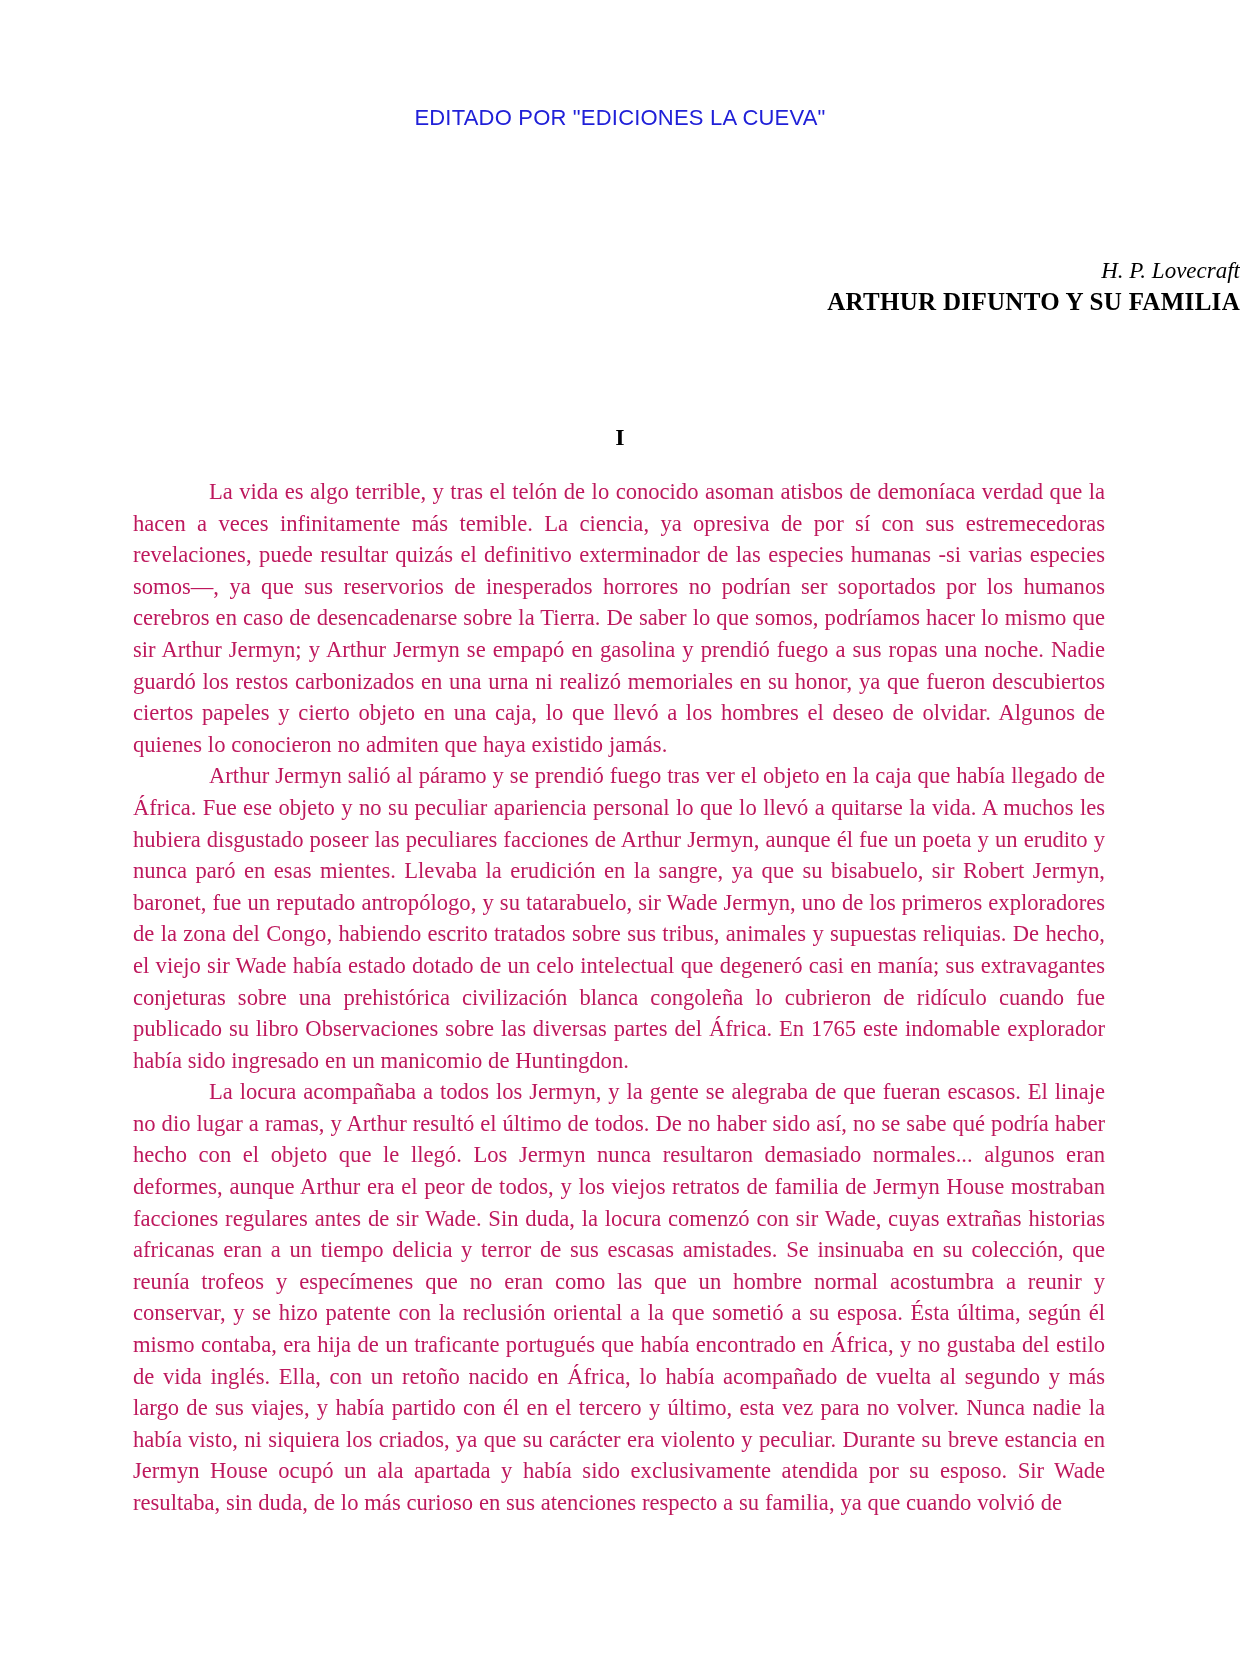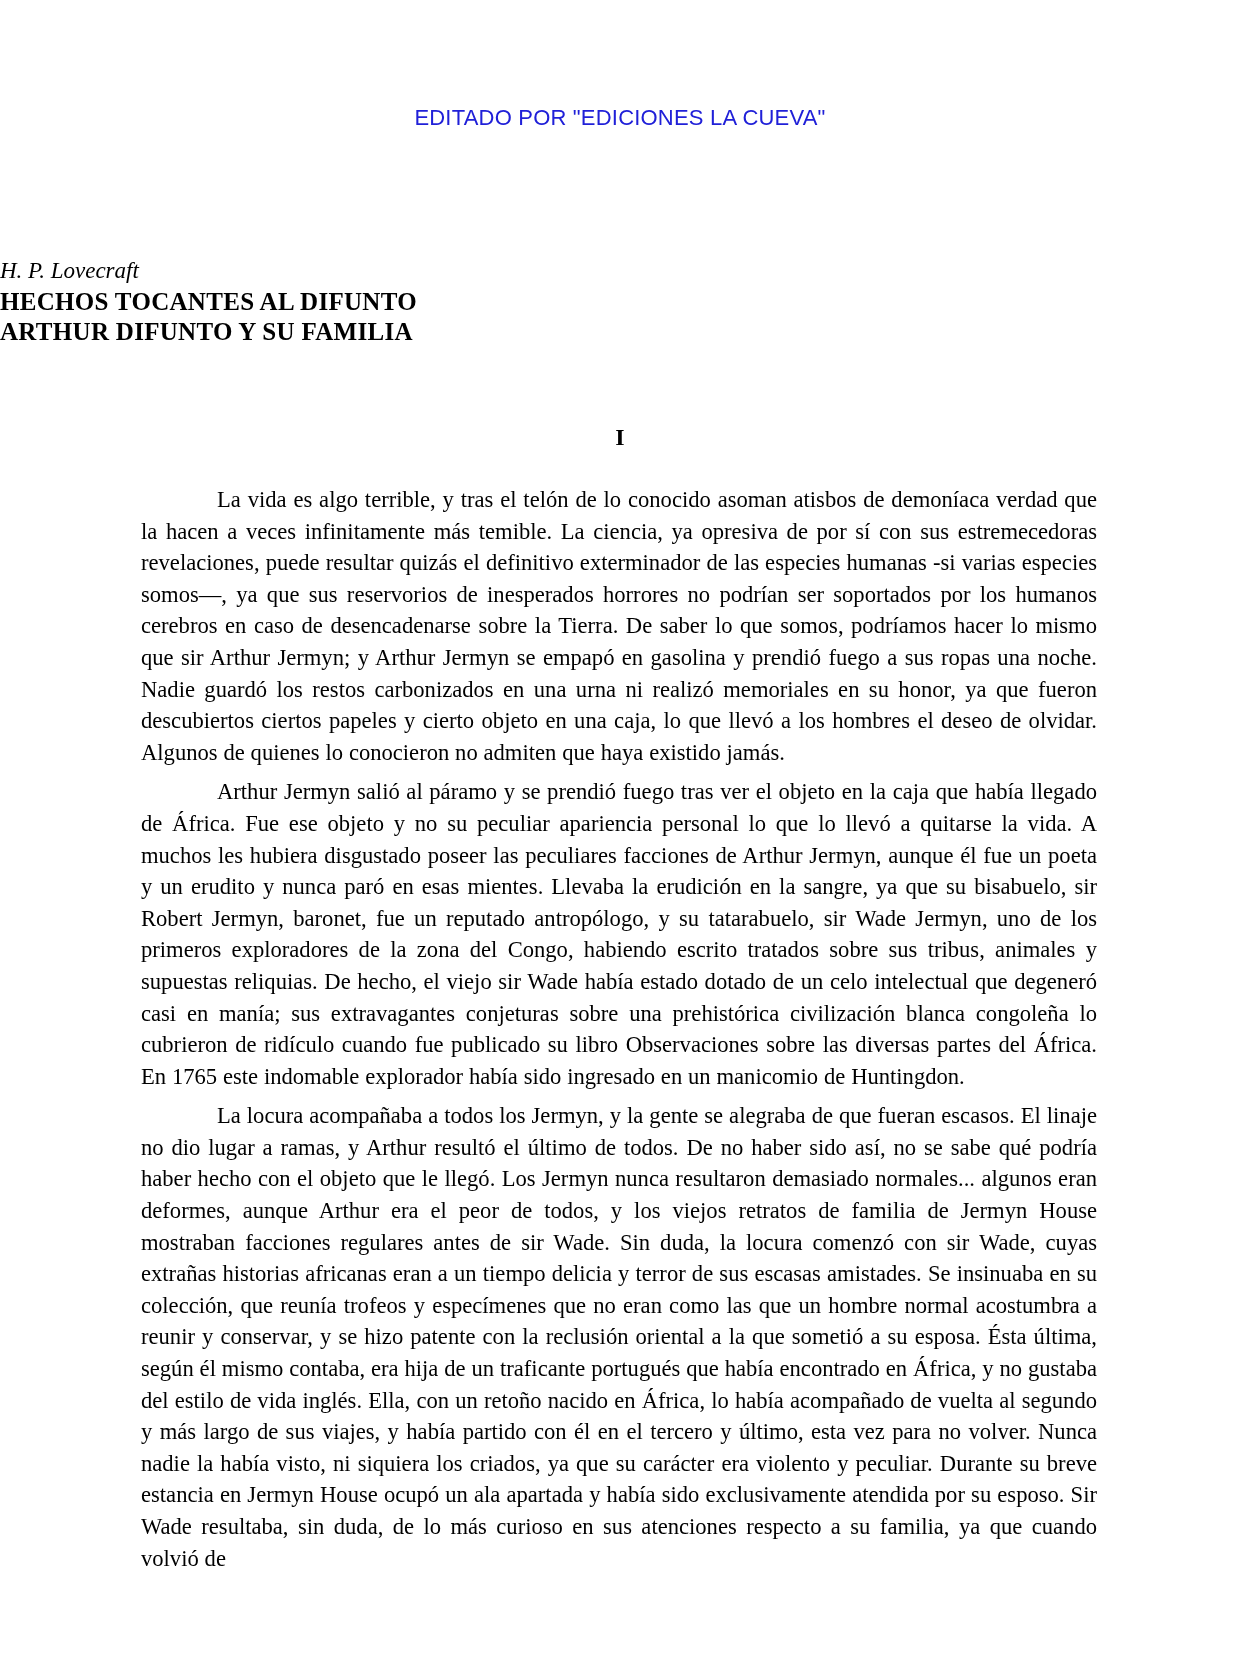--- a/index.html
+++ b/index.html
@@ -40,21 +40,21 @@
     color: #2020d8;
     white-space: nowrap;
   }
 
   
   .title-block {
     position: absolute;
     top: 258px;
     left: 0;
     width: 1240px;
-    text-align: left;
+    text-align: right;
   }
   .author-name {
     font-family: "Liberation Serif", "DejaVu Serif", serif;
     font-style: italic;
     font-weight: 400;
     font-size: 23px;
     line-height: 26px;
     color: #000000;
   }
   .work-title {
@@ -91,39 +91,38 @@
     left: 133px;
     width: 972px;
   }
   .body-paragraph {
     font-family: "Liberation Serif", "DejaVu Serif", serif;
     font-size: 22.6px;
     line-height: 31.6px;
     text-align: justify;
     text-justify: inter-word;
     text-indent: 76px;
-    margin: 8px;
-    color: #000000;
+    margin: 0;
+    color: #be185d;
     hyphens: none;
     word-spacing: 0.2px;
   }
 </style>
 </head>
 <body>
 
 <div class="page">
 
   <div class="publisher-header">
     <span class="publisher-text">EDITADO POR "EDICIONES LA CUEVA"</span>
   </div>
 
   <div class="title-block">
     <div class="author-name">H. P. Lovecraft</div>
     <div class="work-title">
-      <span class="title-line">HECHOS TOCANTES AL DIFUNTO</span>
       <span class="title-line">ARTHUR DIFUNTO Y SU FAMILIA</span>
     </div>
   </div>
 
   <div class="section-numeral">I</div>
 
   <div class="body-text">
     <p class="body-paragraph">La vida es algo terrible, y tras el telón de lo conocido asoman atisbos de demoníaca verdad que la hacen a veces infinitamente más temible. La ciencia, ya opresiva de por sí con sus estremecedoras revelaciones, puede resultar quizás el definitivo exterminador de las especies humanas -si varias especies somos—, ya que sus reservorios de inesperados horrores no podrían ser soportados por los humanos cerebros en caso de desencadenarse sobre la Tierra. De saber lo que somos, podríamos hacer lo mismo que sir Arthur Jermyn; y Arthur Jermyn se empapó en gasolina y prendió fuego a sus ropas una noche. Nadie guardó los restos carbonizados en una urna ni realizó memoriales en su honor, ya que fueron descubiertos ciertos papeles y cierto objeto en una caja, lo que llevó a los hombres el deseo de olvidar. Algunos de quienes lo conocieron no admiten que haya existido jamás.</p>
     <p class="body-paragraph">Arthur Jermyn salió al páramo y se prendió fuego tras ver el objeto en la caja que había llegado de África. Fue ese objeto y no su peculiar apariencia personal lo que lo llevó a quitarse la vida. A muchos les hubiera disgustado poseer las peculiares facciones de Arthur Jermyn, aunque él fue un poeta y un erudito y nunca paró en esas mientes. Llevaba la erudición en la sangre, ya que su bisabuelo, sir Robert Jermyn, baronet, fue un reputado antropólogo, y su tatarabuelo, sir Wade Jermyn, uno de los primeros exploradores de la zona del Congo, habiendo escrito tratados sobre sus tribus, animales y supuestas reliquias. De hecho, el viejo sir Wade había estado dotado de un celo intelectual que degeneró casi en manía; sus extravagantes conjeturas sobre una prehistórica civilización blanca congoleña lo cubrieron de ridículo cuando fue publicado su libro Observaciones sobre las diversas partes del África. En 1765 este indomable explorador había sido ingresado en un manicomio de Huntingdon.</p>
     <p class="body-paragraph">La locura acompañaba a todos los Jermyn, y la gente se alegraba de que fueran escasos. El linaje no dio lugar a ramas, y Arthur resultó el último de todos. De no haber sido así, no se sabe qué podría haber hecho con el objeto que le llegó. Los Jermyn nunca resultaron demasiado normales... algunos eran deformes, aunque Arthur era el peor de todos, y los viejos retratos de familia de Jermyn House mostraban facciones regulares antes de sir Wade. Sin duda, la locura comenzó con sir Wade, cuyas extrañas historias africanas eran a un tiempo delicia y terror de sus escasas amistades. Se insinuaba en su colección, que reunía trofeos y especímenes que no eran como las que un hombre normal acostumbra a reunir y conservar, y se hizo patente con la reclusión oriental a la que sometió a su esposa. Ésta última, según él mismo contaba, era hija de un traficante portugués que había encontrado en África, y no gustaba del estilo de vida inglés. Ella, con un retoño nacido en África, lo había acompañado de vuelta al segundo y más largo de sus viajes, y había partido con él en el tercero y último, esta vez para no volver. Nunca nadie la había visto, ni siquiera los criados, ya que su carácter era violento y peculiar. Durante su breve estancia en Jermyn House ocupó un ala apartada y había sido exclusivamente atendida por su esposo. Sir Wade resultaba, sin duda, de lo más curioso en sus atenciones respecto a su familia, ya que cuando volvió de</p>

